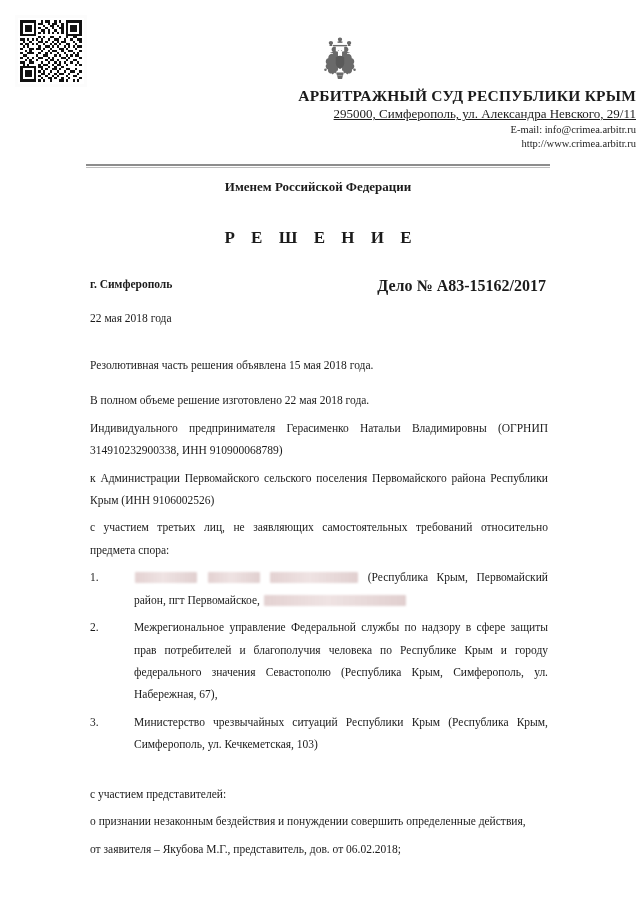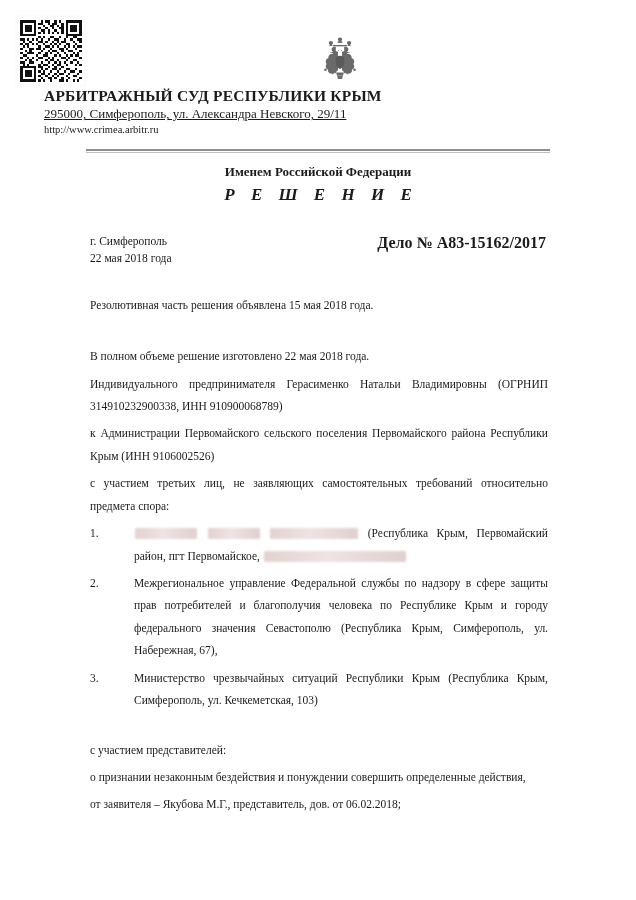--- a/index.html
+++ b/index.html
@@ -26,21 +26,21 @@
     height: 72px;
     background: #fcfcfc;
     padding: 3px;
     box-sizing: border-box;
   }
   .qr-wrap svg { display: block; width: 100%; height: 100%; }
 
   
   .letterhead {
     padding-top: 36px;
-    text-align: left;
+    text-align: right;
     padding-left: 44px;
   }
   .emblem {
     width: 42px;
     height: 48px;
     margin: 0 auto 2px;
     display: block;
   }
   .court-name {
     font-size: 15.5px;
@@ -75,51 +75,50 @@
     text-align: center;
     font-size: 13px;
     font-weight: bold;
     margin: 11px 0 0;
   }
   .doc-title {
     text-align: center;
     font-size: 17px;
     font-weight: bold;
     letter-spacing: 6px;
-    margin: 5px 0 0;
+    margin: 33px 0 0;
     text-indent: 6px;
-    font-style: italic;
   }
 
   
   .meta-row {
     display: flex;
     justify-content: space-between;
     align-items: flex-start;
     margin: 28px 90px 0 90px;
   }
   .meta-place { font-size: 11.5px; line-height: 1.45; }
-  .meta-city  { font-weight: normal; display: block; }
-  .meta-date  { display: block; }
+  .meta-city  { font-weight: bold; display: block; }
+  .meta-date  { display: block; margin-top: 18px; }
   .meta-case  { font-size: 16px; font-weight: bold; padding-top: 1px; }
 
   
   .body-block {
     margin: 0 88px 0 90px;
     font-size: 11.5px;
     line-height: 1.95;
   }
   .p {
     margin: 0;
     text-align: justify;
     text-justify: inter-word;
   }
   .p-indent { text-indent: 44px; }
   .gap-top-lg { margin-top: 27px; }
-  .gap-top-md { margin-top: 29px; }
+  .gap-top-md { margin-top: 13px; }
   .gap-top-sm { margin-top: 5px; font-family: Liberation Serif, serif; }
 
   .list-item { display: flex; align-items: flex-start; }
   .list-num {
     flex: 0 0 44px;
     white-space: nowrap;
   }
   .list-body {
     flex: 1 1 auto;
     text-align: justify;
@@ -383,20 +382,21 @@
 
       <path d="M13.5 43.5l-3.2 3.2.9.9 3.2-3.2z"></path>
       <circle cx="9.2" cy="47.8" r="1.8"></circle>
       <path d="M46.5 43.5l3.2 3.2-.9.9-3.2-3.2z"></path>
       <circle cx="50.8" cy="47.8" r="1.8"></circle>
     </g>
   </svg>
 
   <h1 class="court-name">АРБИТРАЖНЫЙ СУД РЕСПУБЛИКИ КРЫМ</h1>
   <p class="court-address">295000, Симферополь, ул. Александра Невского, 29/11</p>
+  <p class="court-contact">E-mail: info@crimea.arbitr.ru</p>
   <p class="court-contact">http://www.crimea.arbitr.ru</p>
 </header>
 
 <div class="divider"></div>
 
 <p class="in-name-of">Именем Российской Федерации</p>
 <p class="doc-title">Р Е Ш Е Н И Е</p>
 
 <div class="meta-row">
   <div class="meta-place">

